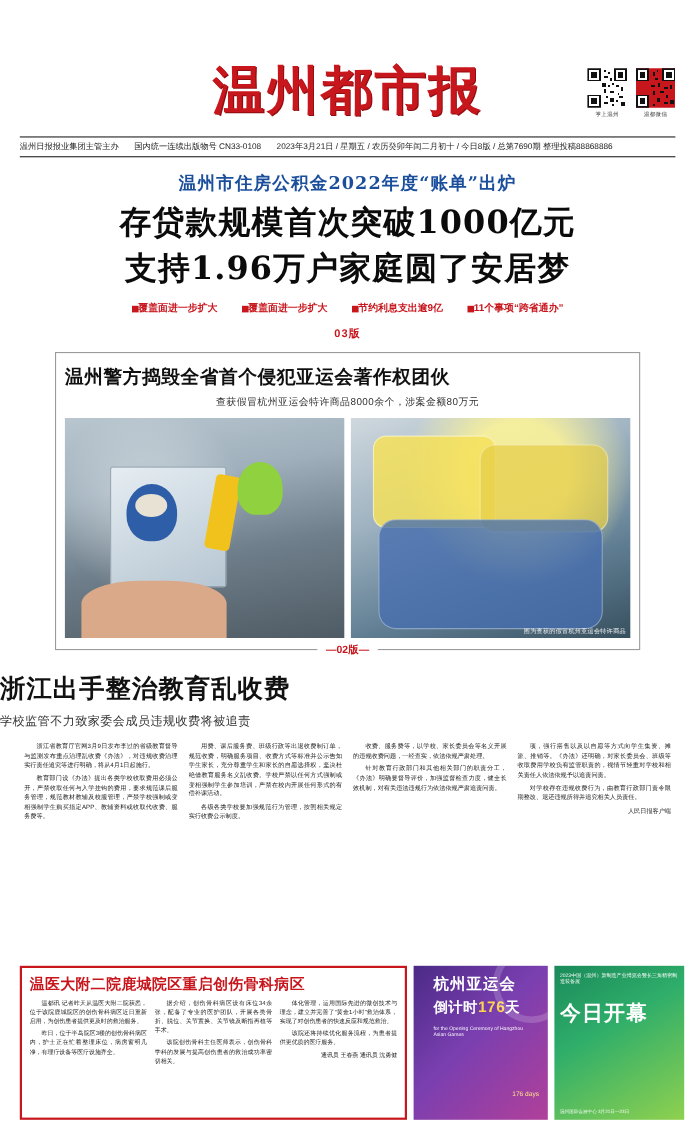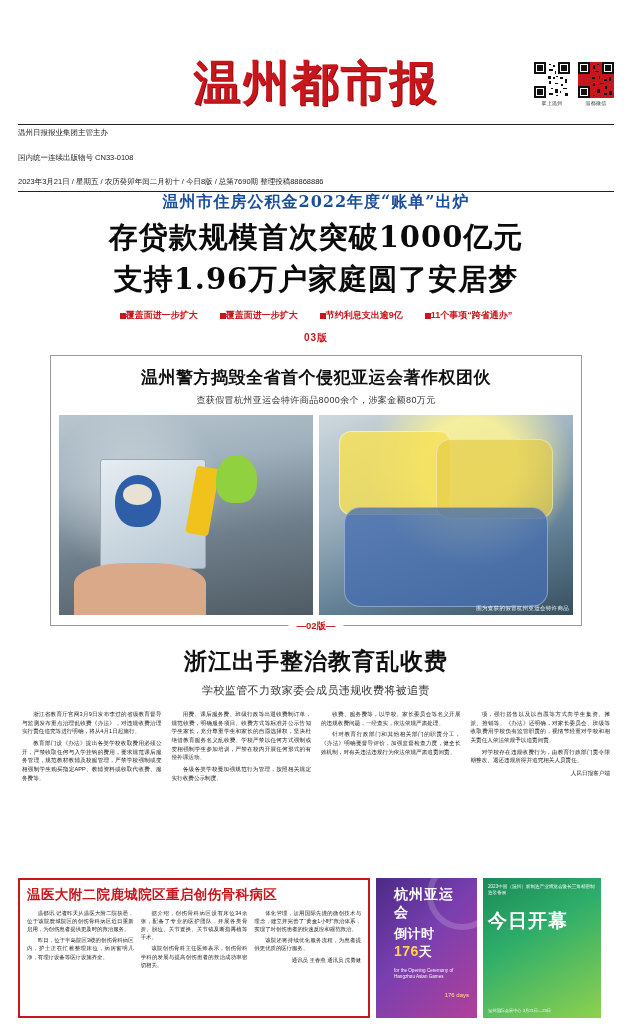--- a/index.html
+++ b/index.html
@@ -48,26 +48,25 @@
     margin:6px 18px 0 18px;
     border-top:1px solid #222;
     border-bottom:1px solid #222;
     padding:3px 0 3px 0;
     font-size:7.5px;
     color:#222;
     display:flex;
     gap:14px;
     justify-content:flex-start;
     line-height:1.4;
-    flex-direction:column;
   }
   .infobar span { white-space:nowrap; }
 
   
-  .lead { text-align:center; }
+  .lead { text-align:center; margin-top:14px; }
   .lead .kicker {
     font-family:"DejaVu Serif", serif;
     font-size:16px;
     color:#1b4f9c;
     font-weight:bold;
     letter-spacing:1px;
   }
   .lead .h1 {
     font-family:"DejaVu Serif", serif;
     font-weight:bold;
@@ -99,21 +98,20 @@
 
   
   .feature {
     margin:10px 50px 0 50px;
     border:1px solid #9b9b9b;
     padding:8px 8px 10px 8px;
     position:relative;
   }
   .feature h2 {
     margin:2px 0 0 0;
-    text-align:center;
     font-family:"DejaVu Serif", serif;
     font-size:17px;
     font-weight:bold;
     letter-spacing:0.5px;
     color:#101010;
   }
   .feature .sub {
     text-align:center;
     font-size:9px;
     color:#333;
@@ -148,21 +146,21 @@
   }
   .feature-pageno {
     position:absolute;
     bottom:-8px; left:50%; transform:translateX(-50%);
     background:#fff; padding:0 8px;
     color:#c8161d; font-weight:bold; font-size:9.5px;margin-top:28px;
   }
   .feature-pageno:before, .feature-pageno:after { content:"—"; color:#c8161d; }
 
   
-  .secondary { text-align:center; margin-top:20px; }
+  .secondary { text-align:left; margin-top:20px; }
   .secondary h2 {
     margin:0;
     font-family:"DejaVu Serif", serif;
     font-size:23px;
     font-weight:bold;
     letter-spacing:1px;
   }
   .secondary .sub {
     font-size:11px; color:#333; margin-top:6px; letter-spacing:0.4px;
   }
@@ -177,21 +175,21 @@
     color:#1a1a1a;
     text-align:justify;
   }
   .cols .col { flex:1; }
   .cols p { margin:0 0 3px 0; text-indent:2em; }
   .byline { text-align:right; font-size:5.6px; margin-top:4px; }
 
   
   .bottom {
     position:absolute;
-    left:18px; right:31px; bottom:6px;
+    left:18px; right:10px; bottom:6px;
     display:flex; gap:6px; height:140px;
   }
   .bottom-left {
     flex:0 0 352px;
     border:2px solid #c8161d;
     padding:6px 7px;
   }
   .bottom-left h3 {
     margin:0 0 5px 0;
     font-family:"DejaVu Serif", serif;

